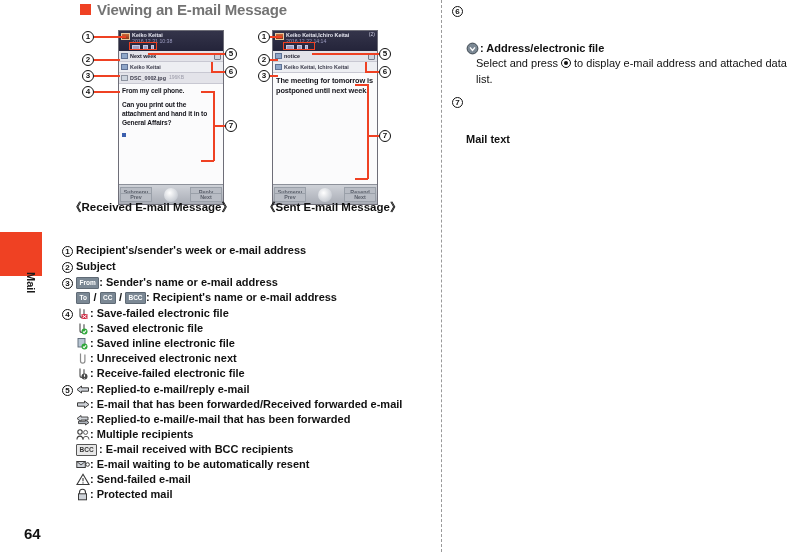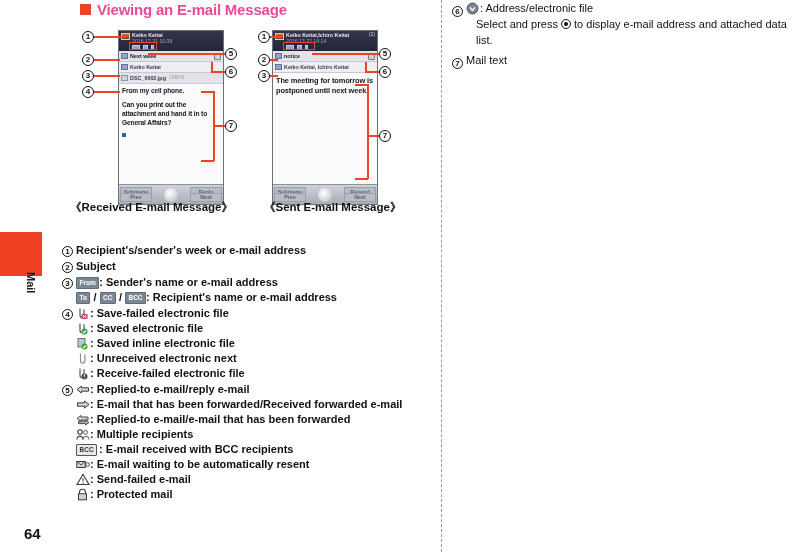--- a/index.html
+++ b/index.html
@@ -55,21 +55,21 @@
     gap: 6px;
   }
   .heading-marker {
     width: 11px; height: 11px;
     background: #ef4123;
     display: inline-block;
   }
   .heading-text {
     font-size: 15px;
     font-weight: bold;
-    color: #ec4899;
+    color: #737373;
     letter-spacing: -0.2px;
   }
 
   
   .phone {
     position: absolute;
     width: 106px;
     height: 175px;
     background: #f4f4f4;
     border: 1px solid #6e6e78;
@@ -366,24 +366,25 @@
     border: 1.1px solid #111;
     border-radius: 50%;
     text-align: center;
     line-height: 9.5px;
     font-size: 8px;
     box-sizing: border-box;
     font-weight: bold;
   }
   .r-bold {
     font-size: 11px;
-    font-weight: normal;
+    font-weight: bold;
     line-height: 15px;
     display: flex;
     align-items: center;
+    margin-top: 40px;
   }
   .r-normal {
     font-size: 11px;
     font-weight: normal;
     line-height: 15.5px;
     margin-left: 24px;
     color: #111;
   }
   .inline-dot {
     display: inline-block;

